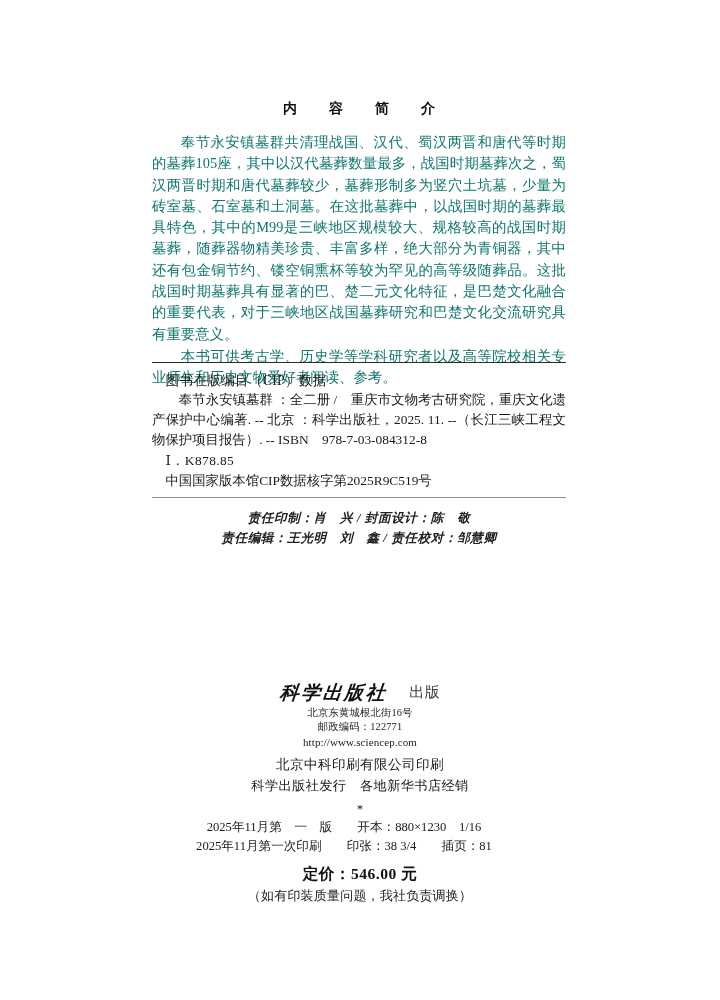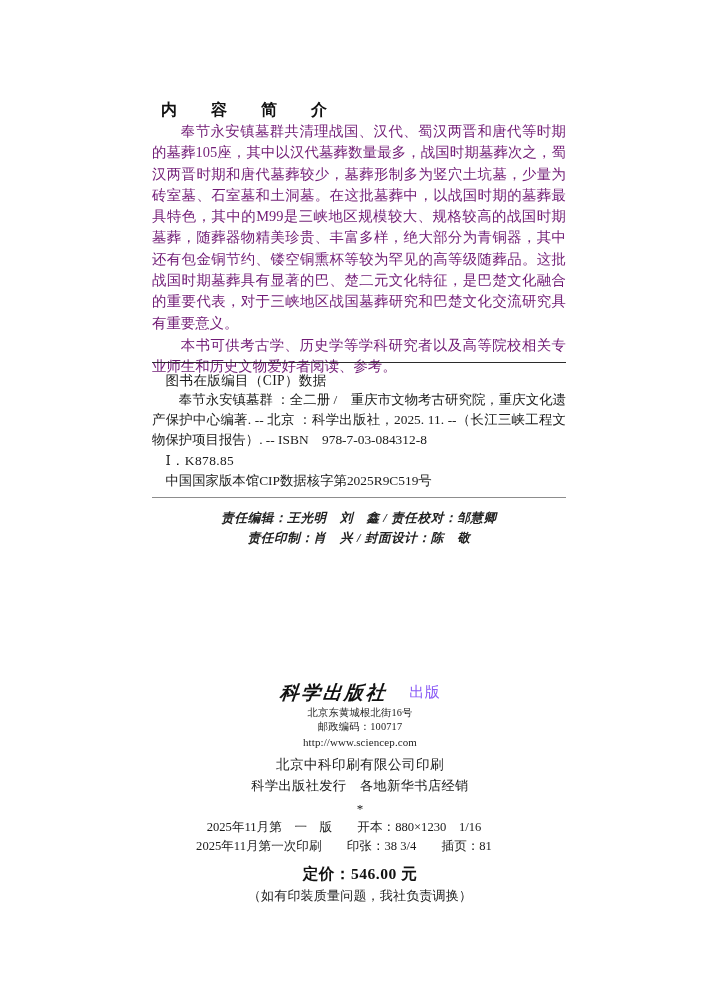--- a/index.html
+++ b/index.html
@@ -25,35 +25,36 @@
   }
 
   
   .summary-block {
     position: absolute;
     left: 152px;
     top: 100px;
     width: 414px;
   }
   .summary-title {
-    text-align: left;
-    font-size: 16px;
+    text-align: center;
+    font-size: 14px;
     font-weight: bold;
     letter-spacing: 9px;
     text-indent: 9px;
+    margin-bottom: 14px;
     color: #111;
   }
   .summary-para {
     font-size: 14.4px;
     line-height: 21.3px;
     text-align: justify;
     text-justify: inter-ideograph;
     text-indent: 2em;
     margin: 0 0 0 0;
-    color: #701a75;
+    color: #0f766e;
   }
   .summary-para + .summary-para {
     margin-top: 1px;
   }
 
   
   .cip-block {
     position: absolute;
     left: 152px;
     top: 362px;
@@ -139,21 +140,21 @@
     color: #111;
     transform: skewX(-6deg);
     vertical-align: middle;
   }
   .imprint-verb {
     display: inline-block;
     font-size: 15px;
     font-weight: normal;
     letter-spacing: 0.5px;
     margin-left: 22px;
-    color: #8b5cf6;
+    color: #404040;
     vertical-align: middle;
   }
   .imprint-addr {
     font-size: 10.3px;
     line-height: 14.4px;
     color: #222;
     letter-spacing: 0.2px;
   }
   .imprint-url {
     font-size: 11px;
@@ -239,30 +240,30 @@
   <div class="cip-block">
     <div class="cip-rule-top"></div>
     <div class="cip-heading">图书在版编目（CIP）数据</div>
     <p class="cip-body">奉节永安镇墓群 ：全二册 /　重庆市文物考古研究院，重庆文化遗产保护中心编著. -- 北京 ：科学出版社，2025. 11. --（长江三峡工程文物保护项目报告）. -- ISBN　978-7-03-084312-8</p>
     <div class="cip-line cip-class">Ⅰ．K878.85</div>
     <div class="cip-line">中国国家版本馆CIP数据核字第2025R9C519号</div>
     <div class="cip-rule-bottom"></div>
   </div>
 
   <div class="credits">
+    <div>责任印制：肖　兴 / 封面设计：陈　敬</div>
     <div>责任编辑：王光明　刘　鑫 / 责任校对：邹慧卿</div>
-    <div>责任印制：肖　兴 / 封面设计：陈　敬</div>
   </div>
 
   <div class="imprint">
     <div class="imprint-logo-row">
       <span class="imprint-logo">科学出版社</span><span class="imprint-verb">出版</span>
     </div>
     <div class="imprint-addr">北京东黄城根北街16号</div>
-    <div class="imprint-addr">邮政编码：100717</div>
+    <div class="imprint-addr">邮政编码：122771</div>
     <div class="imprint-url">http://www.sciencep.com</div>
   </div>
 
   <div class="printing">
     <div class="printing-line1">北京中科印刷有限公司印刷</div>
     <div class="printing-line2">科学出版社发行　各地新华书店经销</div>
     <div class="asterisk">*</div>
   </div>
 
   <div class="specs">

